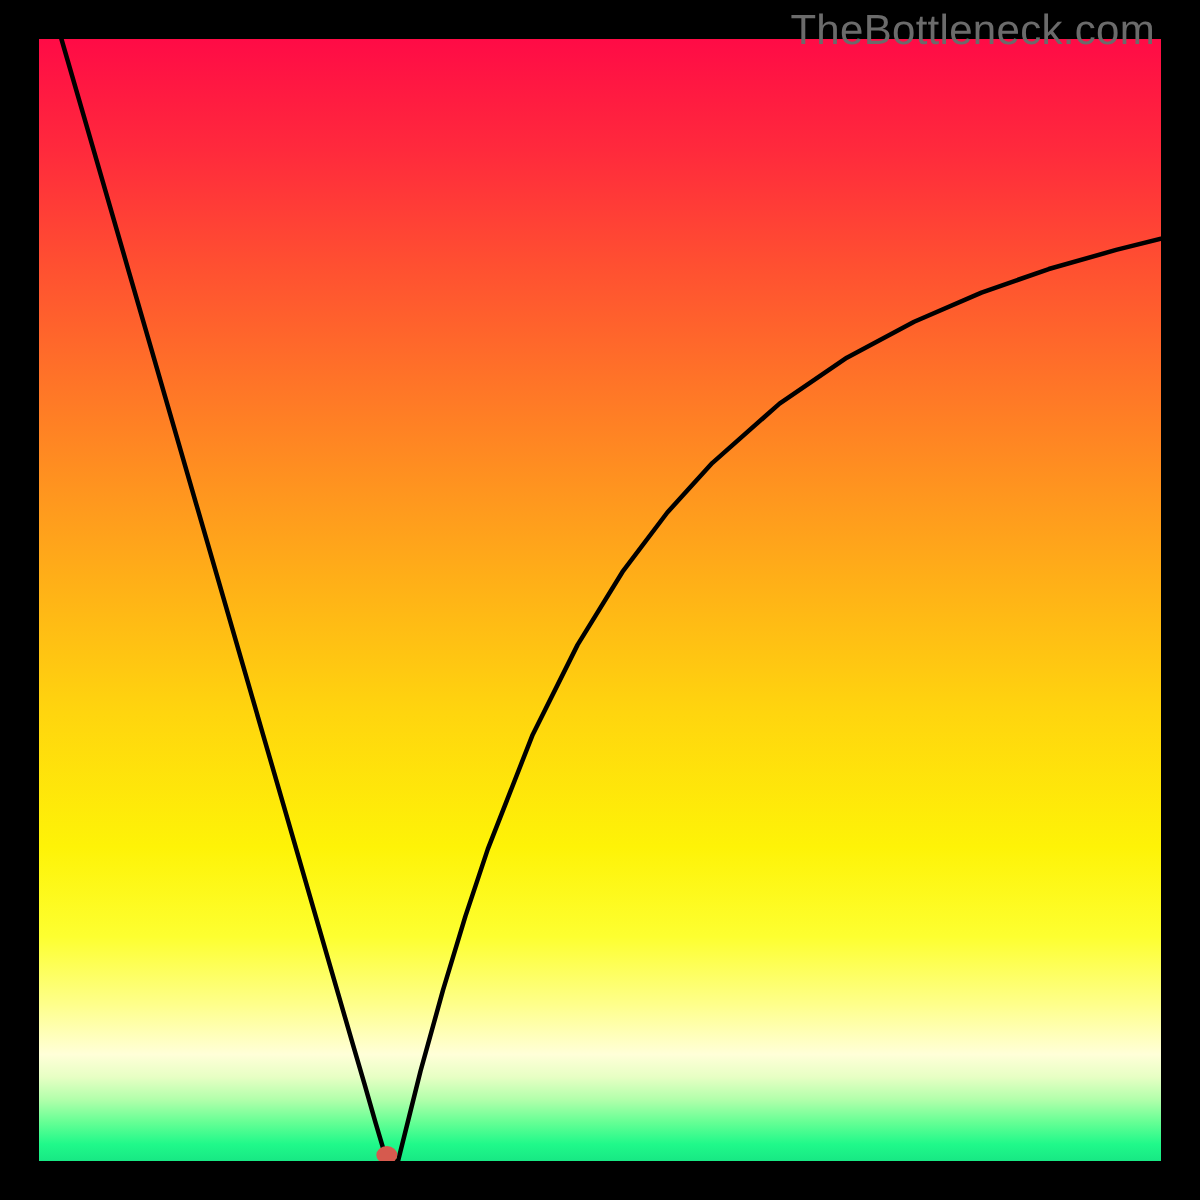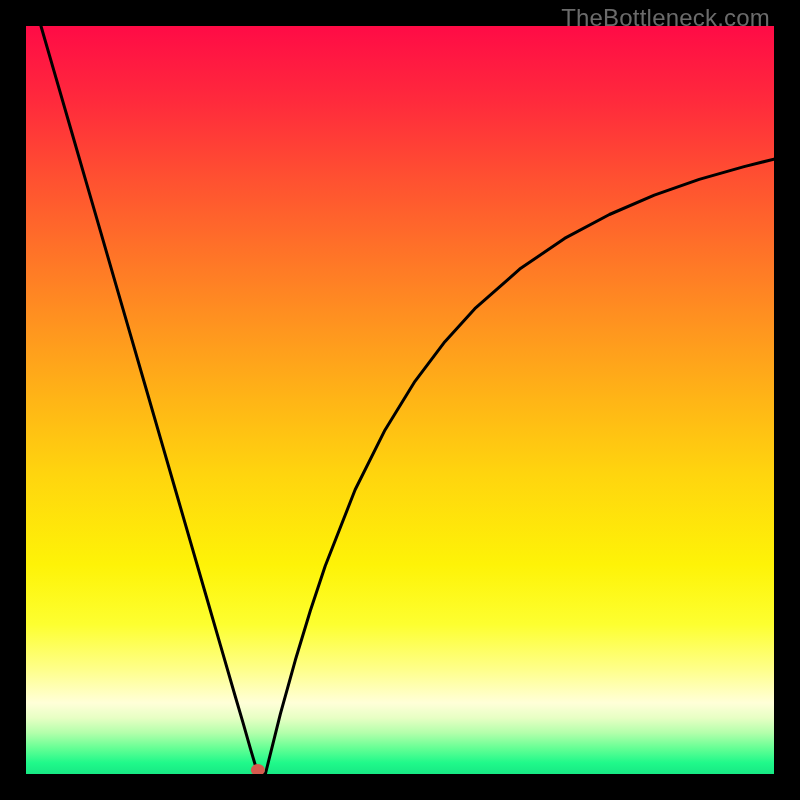--- a/index.html
+++ b/index.html
@@ -24,21 +24,21 @@
     left: 0;
     top: 0;
     width: 748px;
     height: 748px;
   }
   .watermark {
     position: absolute;
     top: 4px;
     right: 30px;
     color: #6b6b6b;
-    font-size: 24px;
+    font-size: 28px;
     font-weight: 500;
     letter-spacing: 0.2px;
   }
 </style>
 </head>
 <body>
 
 <div class="frame">
   <svg class="plot-area" viewBox="0 0 748 748" preserveAspectRatio="none">
     <defs>

